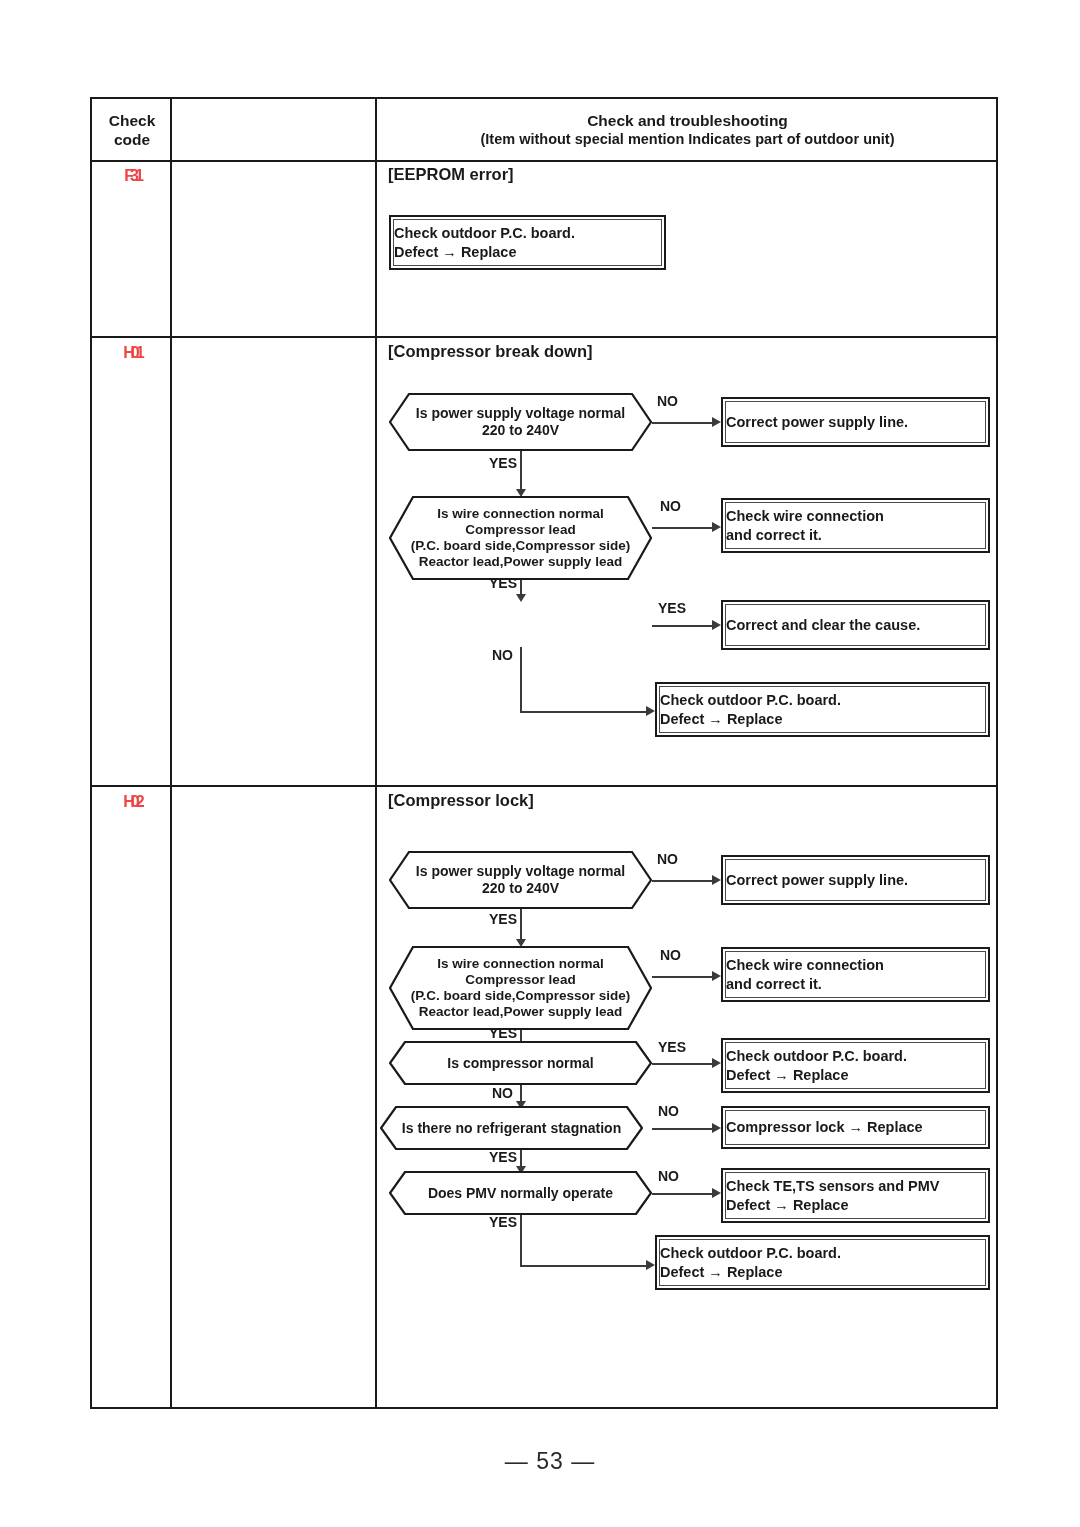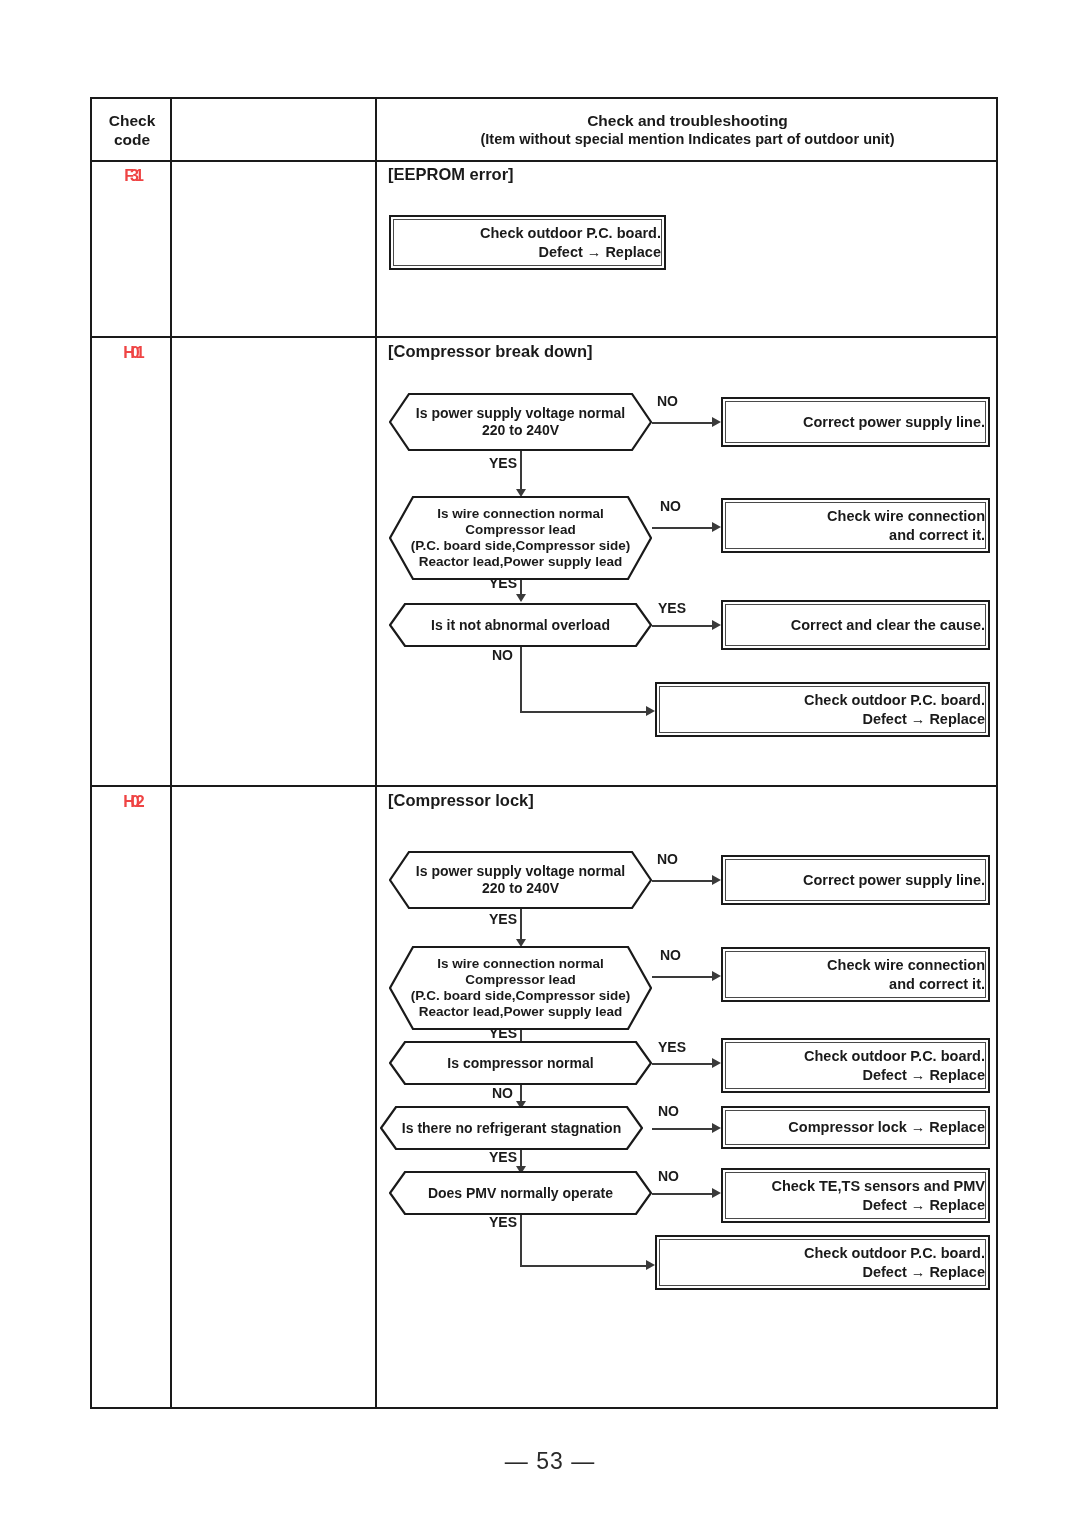--- a/index.html
+++ b/index.html
@@ -94,21 +94,21 @@
     background: #fff;
     box-sizing: border-box;
     padding: 2px;
   }
   .fbox > .inner {
     border: 1px solid #4a4a4a;
     width: 100%; height: 100%;
     box-sizing: border-box;
     display: flex;
     flex-direction: column;
-    align-items: flex-end;
+    align-items: flex-start;
     justify-content: center;
     text-align: center;
     font-weight: bold;
     font-size: 14.5px;
     line-height: 19px;
     color: #1a1a1a;
   }
 
   
   .hex {
@@ -251,28 +251,20 @@
       <div class="inner">
         <div>Check wire connection</div>
         <div>and correct it.</div>
       </div>
     </div>
 
     <div class="line-v" style="left:428px; top:481px; height:20px;"></div>
     <div class="arrow-d" style="left:424px; top:495px;"></div>
     <div class="blabel" style="left:397px; top:476px;">YES</div>
 
-    <div class="hex" style="left:297px; top:504px; width:263px; height:44px;">
-      <svg class="hx-svg" width="263" height="44" viewBox="0 0 263 44">
-        <polygon points="16,1 247,1 262,22 247,43 16,43 1,22" fill="#fff" stroke="#1a1a1a" stroke-width="2.2"></polygon>
-      </svg>
-      <div class="hx-txt">
-        <div>Is it not abnormal overload</div>
-      </div>
-    </div>
     <div class="blabel" style="left:566px; top:501px;">YES</div>
     <div class="line-h" style="left:560px; top:526px; width:64px;"></div>
     <div class="arrow-r" style="left:620px; top:521px;"></div>
     <div class="fbox" style="left:629px; top:501px; width:269px; height:50px;">
       <div class="inner">
         <div>Correct and clear the cause.</div>
       </div>
     </div>
 
     <div class="blabel" style="left:400px; top:548px;">NO</div>

